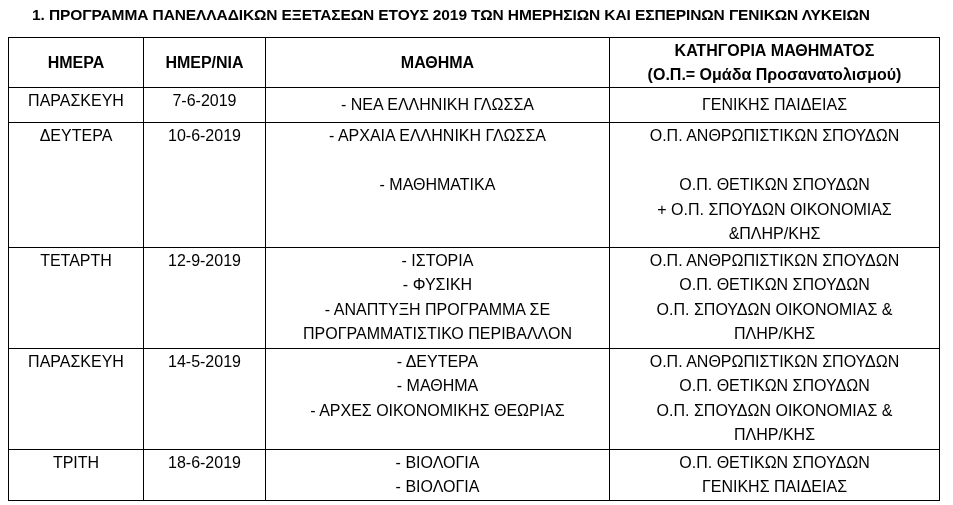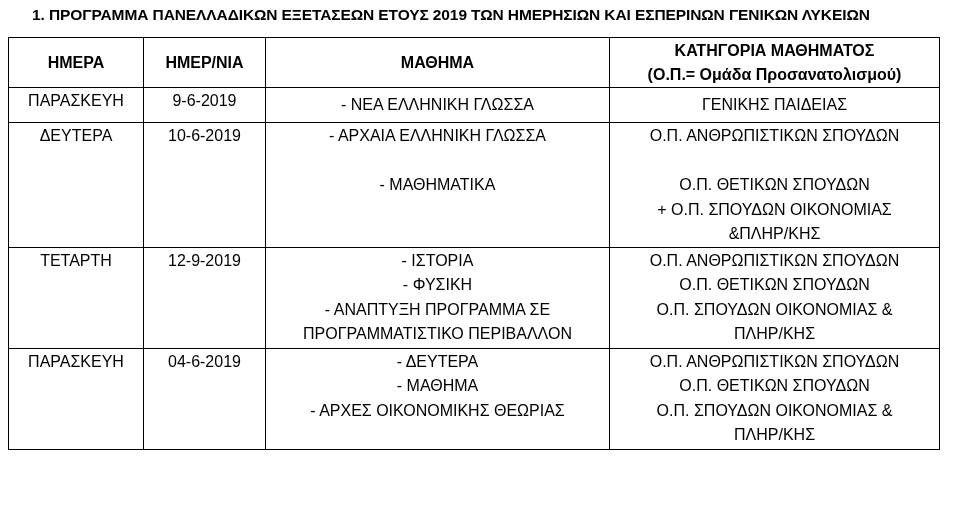--- a/index.html
+++ b/index.html
@@ -37,21 +37,21 @@
       <th>
         <span class="line">ΚΑΤΗΓΟΡΙΑ ΜΑΘΗΜΑΤΟΣ</span>
         <span class="line">(Ο.Π.= Ομάδα Προσανατολισμού)</span>
       </th>
     </tr>
   </thead>
   <tbody>
 
     <tr style="height:35px">
       <td>ΠΑΡΑΣΚΕΥΗ</td>
-      <td>9-6-2019</td>
+      <td>7-6-2019</td>
       <td style="padding-top:5px">
         <span class="line">- ΝΕΑ ΕΛΛΗΝΙΚΗ ΓΛΩΣΣΑ</span>
       </td>
       <td style="padding-top:5px">
         <span class="line">ΓΕΝΙΚΗΣ ΠΑΙΔΕΙΑΣ</span>
       </td>
     </tr>
 
     <tr style="height:121px">
       <td>ΔΕΥΤΕΡΑ</td>
@@ -82,28 +82,40 @@
       <td>
         <span class="line">Ο.Π. ΑΝΘΡΩΠΙΣΤΙΚΩΝ ΣΠΟΥΔΩΝ</span>
         <span class="line">Ο.Π. ΘΕΤΙΚΩΝ ΣΠΟΥΔΩΝ</span>
         <span class="line">Ο.Π. ΣΠΟΥΔΩΝ ΟΙΚΟΝΟΜΙΑΣ &amp;</span>
         <span class="line">ΠΛΗΡ/ΚΗΣ</span>
       </td>
     </tr>
 
     <tr style="height:101px">
       <td>ΠΑΡΑΣΚΕΥΗ</td>
-      <td>04-6-2019</td>
+      <td>14-5-2019</td>
       <td>
         <span class="line">- ΔΕΥΤΕΡΑ</span>
         <span class="line">- ΜΑΘΗΜΑ</span>
         <span class="line">- ΑΡΧΕΣ ΟΙΚΟΝΟΜΙΚΗΣ ΘΕΩΡΙΑΣ</span>
       </td>
       <td>
         <span class="line">Ο.Π. ΑΝΘΡΩΠΙΣΤΙΚΩΝ ΣΠΟΥΔΩΝ</span>
         <span class="line">Ο.Π. ΘΕΤΙΚΩΝ ΣΠΟΥΔΩΝ</span>
         <span class="line">Ο.Π. ΣΠΟΥΔΩΝ ΟΙΚΟΝΟΜΙΑΣ &amp;</span>
         <span class="line">ΠΛΗΡ/ΚΗΣ</span>
       </td>
     </tr>
 
+    <tr style="height:51px">
+      <td>ΤΡΙΤΗ</td>
+      <td>18-6-2019</td>
+      <td>
+        <span class="line">- ΒΙΟΛΟΓΙΑ</span>
+        <span class="line">- ΒΙΟΛΟΓΙΑ</span>
+      </td>
+      <td>
+        <span class="line">Ο.Π. ΘΕΤΙΚΩΝ ΣΠΟΥΔΩΝ</span>
+        <span class="line">ΓΕΝΙΚΗΣ ΠΑΙΔΕΙΑΣ</span>
+      </td>
+    </tr>
   </tbody>
 </table>
 
 </body></html>

